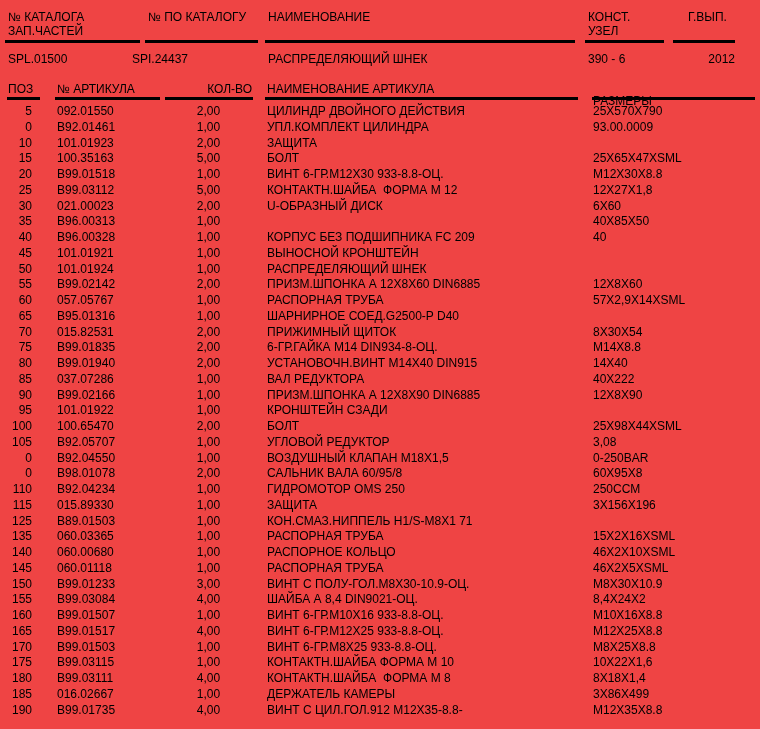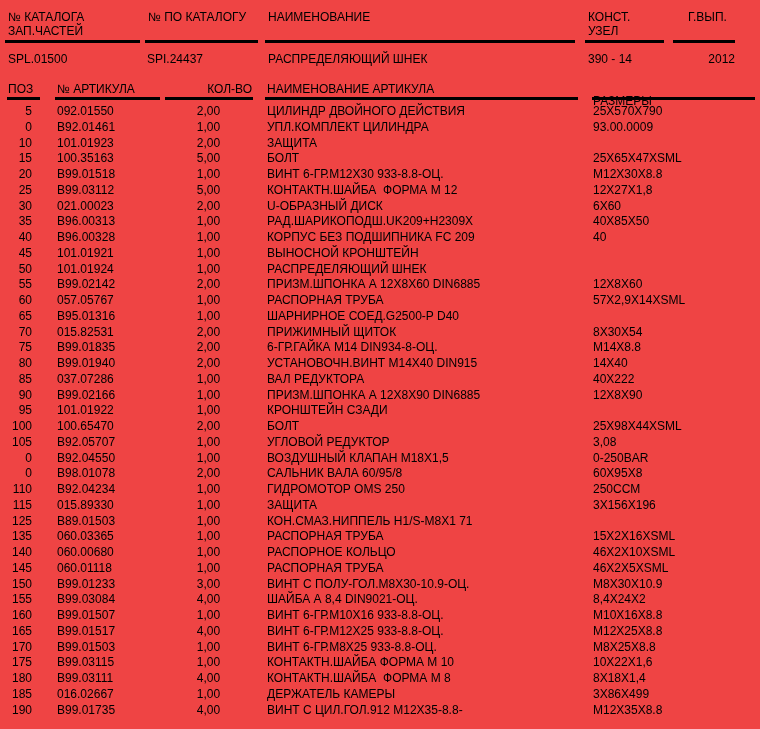--- a/index.html
+++ b/index.html
@@ -57,23 +57,23 @@
   <div class="t" style="left:588px; top:24px;">УЗЕЛ</div>
   <div class="t" style="left:688px; top:10px;">Г.ВЫП.</div>
 
   <div class="rule" style="left:5px;   top:40px; width:135px;"></div>
   <div class="rule" style="left:145px; top:40px; width:113px;"></div>
   <div class="rule" style="left:265px; top:40px; width:310px;"></div>
   <div class="rule" style="left:585px; top:40px; width:79px;"></div>
   <div class="rule" style="left:673px; top:40px; width:62px;"></div>
 
   <div class="t" style="left:8px; top:52px;text-align:center;">SPL.01500</div>
-  <div class="t" style="left:147px; top:52px;">SPI.24437</div>
+  <div class="t" style="left:132px; top:52px;">SPI.24437</div>
   <div class="t" style="left:268px; top:52px;">РАСПРЕДЕЛЯЮЩИЙ ШНЕК</div>
-  <div class="t" style="left:588px; top:52px;">390 - 14</div>
+  <div class="t" style="left:588px; top:52px;">390 - 6</div>
   <div class="t right-box" style="left:673px; top:52px; width:62px;">2012</div>
 
   <div class="t" style="left:8px;  top:82px;">ПОЗ</div>
   <div class="t" style="left:57px; top:82px;">№ АРТИКУЛА</div>
   <div class="t right-box" style="left:165px; top:82px; width:87px;">КОЛ-ВО</div>
   <div class="t" style="left:267px; top:82px;">НАИМЕНОВАНИЕ АРТИКУЛА</div>
   <div class="t" style="left:593px; top:94px;">РАЗМЕРЫ</div>
 
   <div class="rule" style="left:7px;   top:97px; width:33px;"></div>
   <div class="rule" style="left:55px;  top:97px; width:105px;"></div>
@@ -136,21 +136,20 @@
         <span class="cell art">021.00023</span>
         <span class="cell qty">2,00</span>
         <span class="cell name">U-ОБРАЗНЫЙ ДИСК</span>
         <span class="cell size">6X60</span>
       </div>
 
       <div class="row">
         <span class="cell pos">35</span>
         <span class="cell art">B96.00313</span>
         <span class="cell qty">1,00</span>
-        <span class="cell name">РАД.ШАРИКОПОДШ.UK209+H2309X</span>
         <span class="cell size">40X85X50</span>
       </div>
 
       <div class="row">
         <span class="cell pos">40</span>
         <span class="cell art">B96.00328</span>
         <span class="cell qty">1,00</span>
         <span class="cell name">КОРПУС БЕЗ ПОДШИПНИКА FC 209</span>
         <span class="cell size">40</span>
       </div>

